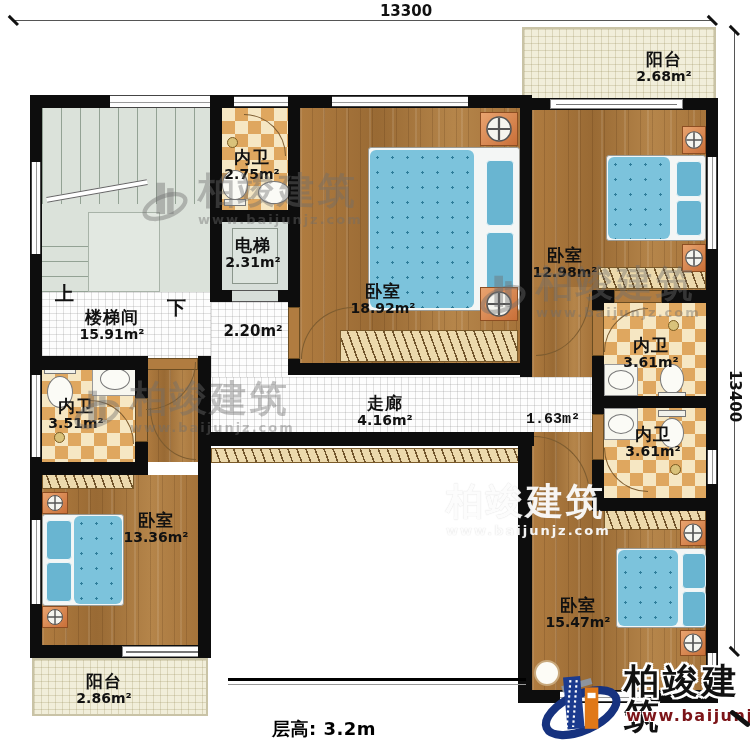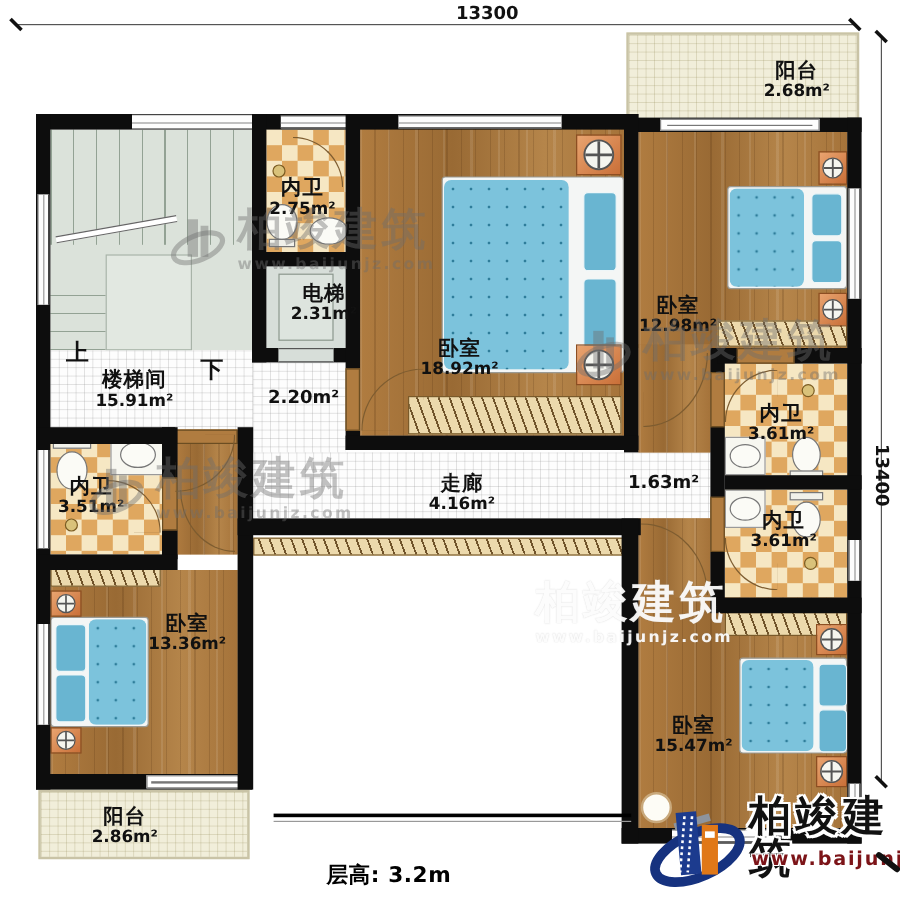--- a/index.html
+++ b/index.html
@@ -280,40 +280,40 @@
       <span class="ar">2.68m²</span>
     </div>
   <div class="lbl" style="left:565px;top:246px;">
     <span class="nm">卧室</span>
       <span class="ar">12.98m²</span>
     </div>
   <div class="lbl" style="left:252px;top:148px;">
     <span class="nm">内卫</span>
       <span class="ar">2.75m²</span>
     </div>
-  <div class="lbl" style="left:270px;top:236px;">
+  <div class="lbl" style="left:253px;top:236px;">
     <span class="nm">电梯</span>
       <span class="ar">2.31m²</span>
     </div>
   <div class="lbl" style="left:112px;top:308px;">
     <span class="nm">楼梯间</span>
       <span class="ar">15.91m²</span>
     </div>
   <div class="lbl" style="left:383px;top:282px;">
     <span class="nm">卧室</span>
       <span class="ar">18.92m²</span>
     </div>
   <div class="lbl" style="left:253px;top:323px;">
     <span class="ar" style="font-size:15px;">2.20m²</span>
     </div>
   <div class="lbl" style="left:385px;top:394px;">
     <span class="nm">走廊</span>
       <span class="ar">4.16m²</span>
     </div>
-  <div class="lbl" style="left:553px;top:394px;">
+  <div class="lbl" style="left:553px;top:412px;font-family:Liberation Mono, monospace;">
     <span class="ar" style="font-size:15px;">1.63m²</span>
     </div>
   <div class="lbl" style="left:651px;top:336px;">
     <span class="nm">内卫</span>
       <span class="ar">3.61m²</span>
     </div>
   <div class="lbl" style="left:653px;top:425px;">
     <span class="nm">内卫</span>
       <span class="ar">3.61m²</span>
     </div>

